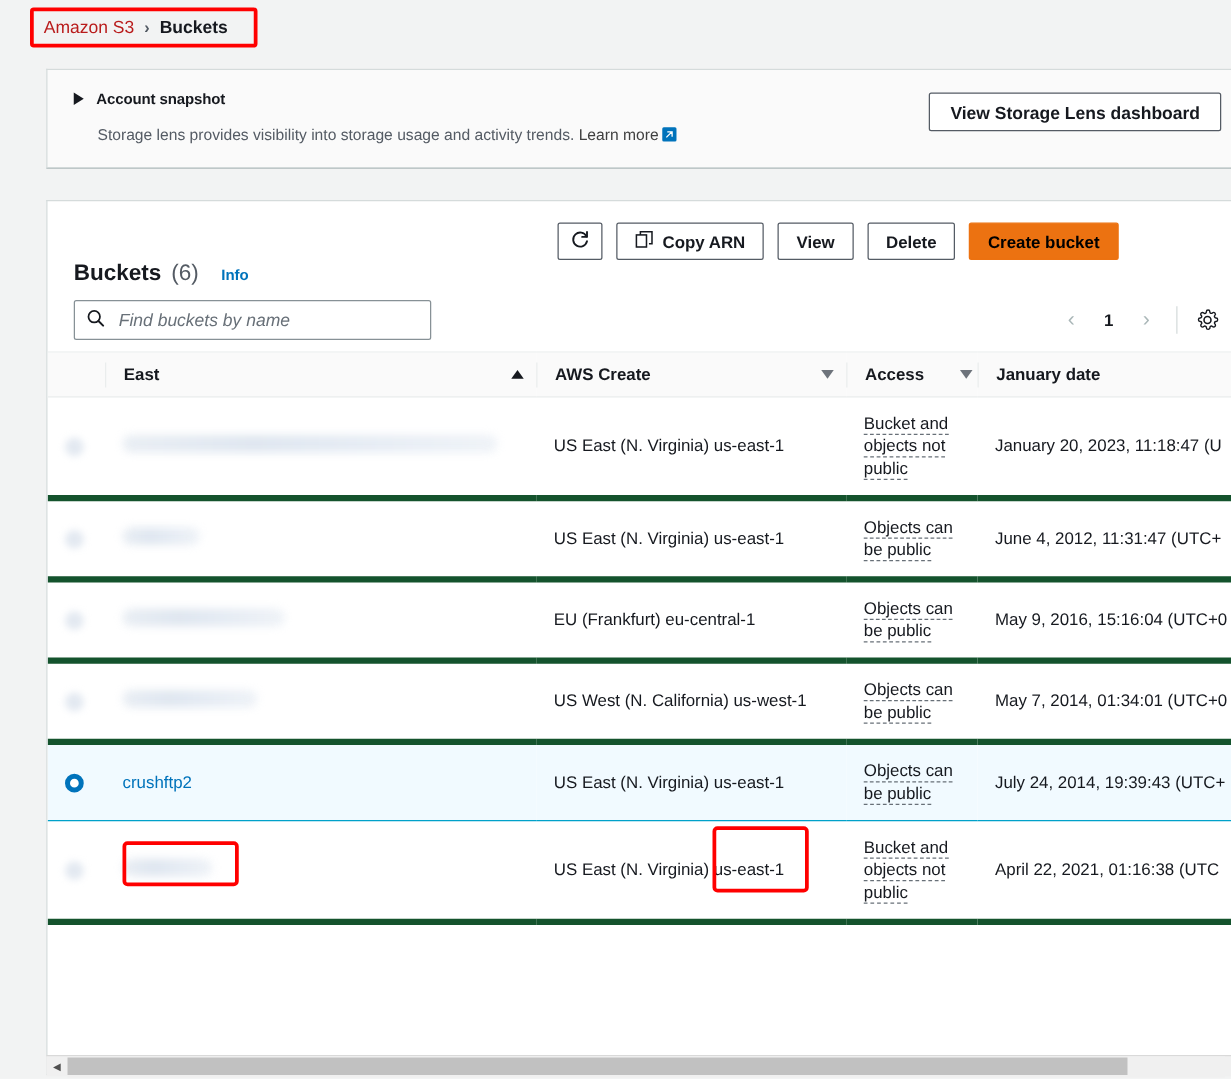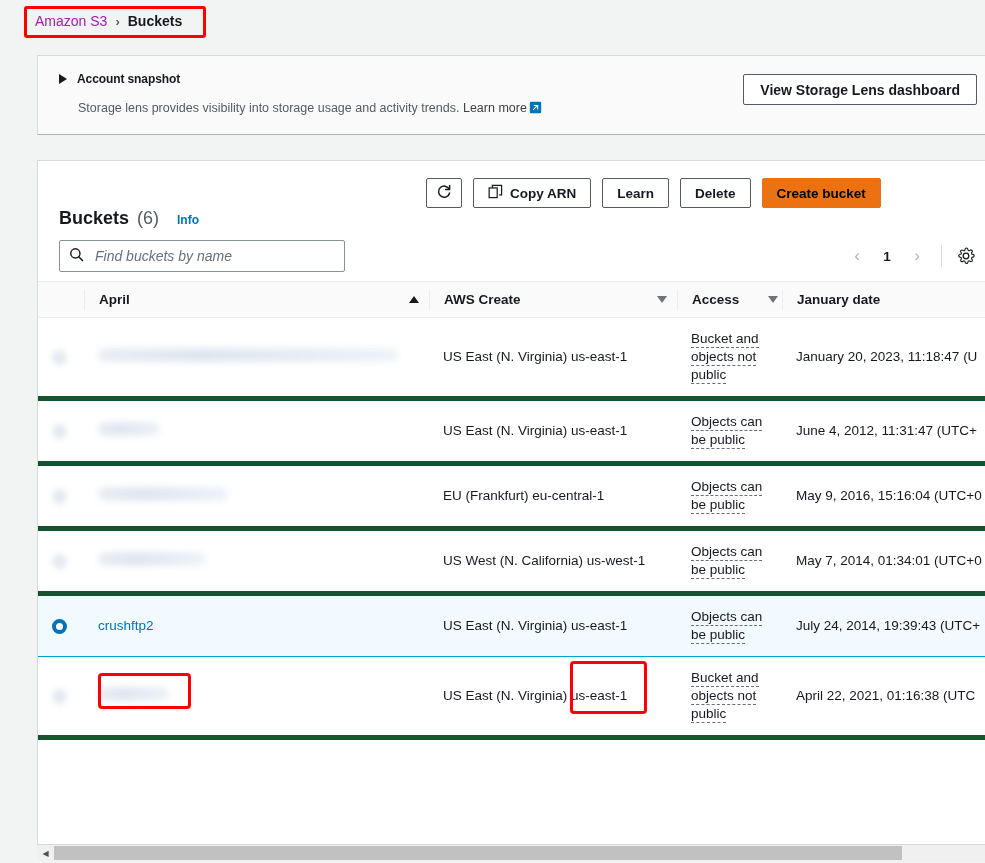--- a/index.html
+++ b/index.html
@@ -23,21 +23,21 @@
     padding: 7px 12px 7px 11px;
   }
   .bc-highlight {
     position: absolute;
     left: 24px; top: 6px;
     width: 182px; height: 32px;
     border: 3px solid #ff0000;
     border-radius: 3px;
     pointer-events: none;
   }
-  .bc-link { color: #a21caf; cursor: pointer; text-decoration: none; }
+  .bc-link { color: #b91c1c; cursor: pointer; text-decoration: none; }
   .bc-sep { color: #545b64; font-size: 13px; font-weight: 700; }
   .bc-current { color: #16191f; font-weight: 700; }
 
   
   .panel {
     position: absolute;
     background: #fafafa;
     border: 1px solid #d5dbdb;
     border-bottom-color: #aab7b8;
     border-right-color: #d5dbdb;
@@ -120,21 +120,21 @@
   .bk-title { font-size: 18px; font-weight: 700; color: #16191f; }
   .bk-count { font-size: 18px; font-weight: 400; color: #545b64; }
   .bk-info { font-size: 12px; font-weight: 700; color: #0073bb; margin-left: 10px; cursor: pointer; margin-top: 32px; }
   .bk-desc {
     position: absolute;
     left: 21px; top: 47px;
     font-size: 12.5px; color: #545b64;
   }
   .bk-actions {
     position: absolute;
-    left: 388px; top: 17px;
+    left: 408px; top: 17px;
     display: flex; align-items: center; gap: 11px;
   }
   .search-wrap {
     position: absolute;
     left: 21px; top: 79px;
     width: 286px; height: 32px;
     border: 1px solid #879196;
     border-radius: 2px;
     background: #fff;
     display: flex; align-items: center;
@@ -356,21 +356,21 @@
                 <path d="M13.6 1.6v3.9h-3.9" stroke="#16191f" stroke-width="1.5" fill="none" stroke-linecap="round" stroke-linejoin="round"></path>
               </svg></span>
         </button>
         <button class="btn">
           <span><svg width="15" height="15" viewBox="0 0 16 16">
                 <rect x="1.2" y="4.2" width="8.6" height="10.3" stroke="#16191f" stroke-width="1.3" fill="none"></rect>
                 <path d="M4.6 4.2V1.5h9.9v10.2h-2.6" stroke="#16191f" stroke-width="1.3" fill="none"></path>
               </svg></span>
           <span>Copy ARN</span>
         </button>
-        <button class="btn">Learn</button>
+        <button class="btn">View</button>
         <button class="btn">Delete</button>
         <button class="btn btn-primary">Create bucket</button>
       </div>
 
       <div class="search-wrap">
         <span><svg width="15" height="15" viewBox="0 0 16 16">
               <circle cx="6.8" cy="6.8" r="4.9" stroke="#16191f" stroke-width="1.5" fill="none"></circle>
               <path d="M10.4 10.4L14.4 14.4" stroke="#16191f" stroke-width="1.7" stroke-linecap="round"></path>
             </svg></span>
         <input class="search-input" type="text" placeholder="Find buckets by name" style="">
@@ -399,21 +399,21 @@
           <col class="col-access">
             <col class="col-date">
         </colgroup>
         <thead>
           <tr>
             <th>
                 <div class="th-inner noborder"></div>
               </th>
             <th>
               <div class="th-inner">
-                <span>April</span>
+                <span>East</span>
                 <span class="sort-asc"></span>
               </div>
             </th>
             <th>
               <div class="th-inner">
                 <span>AWS Create</span>
                 <span class="sort-hollow"></span>
               </div>
             </th>
             <th>

